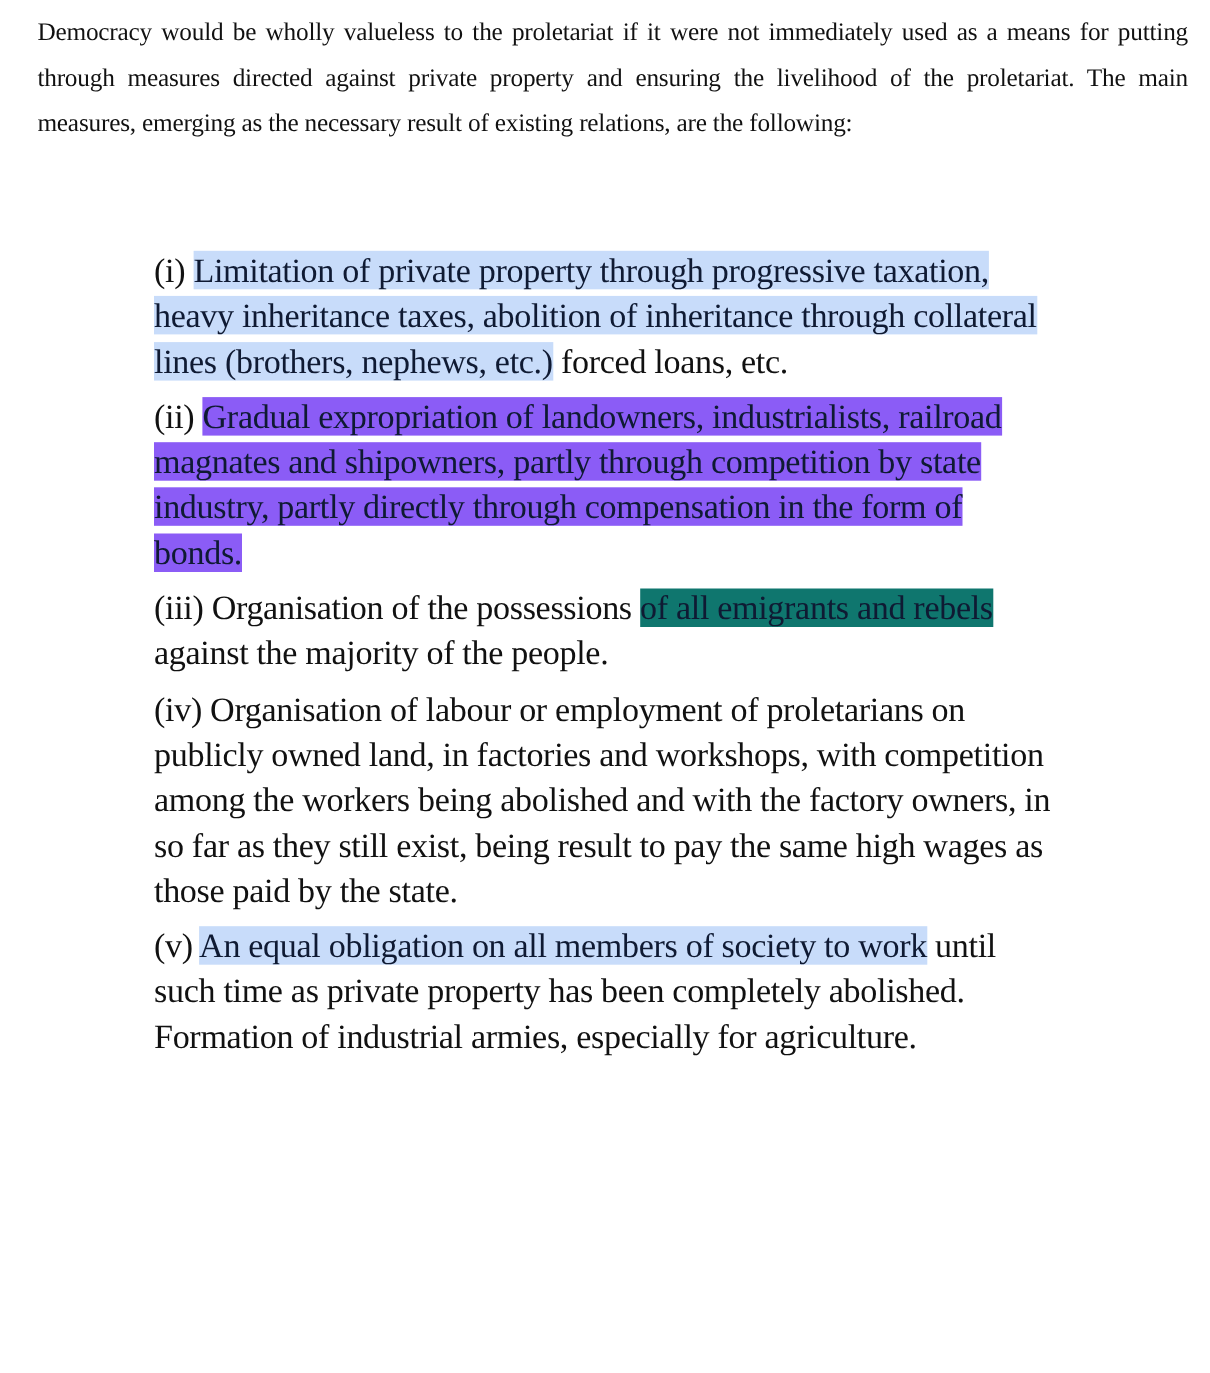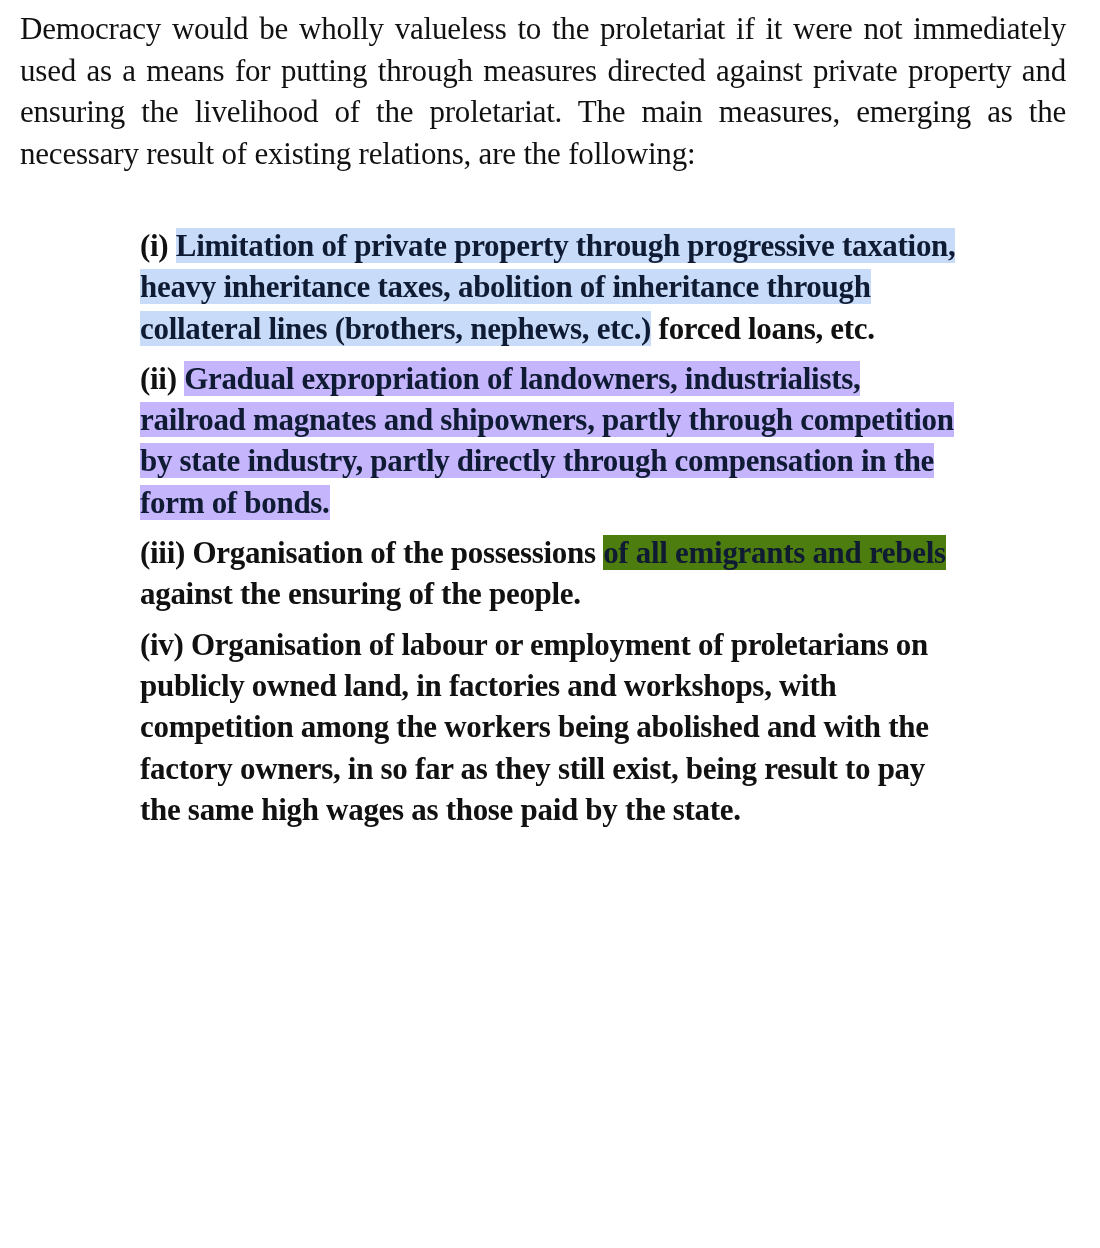--- a/index.html
+++ b/index.html
@@ -14,39 +14,38 @@
     font-family: "Liberation Serif", "DejaVu Serif", serif;
     color: #111111;
   }
   .page {
     position: relative;
     width: 1100px;
     height: 1248px;
   }
   .intro {
     position: absolute;
-    left: 20px;
+    left: 34px;
     top: 8px;
     width: 1046px;
-    font-size: 31px;
+    font-size: 23px;
     line-height: 41.5px;
     text-align: justify;
     text-align-last: left;
     letter-spacing: -0.2px;
     margin: 0;
   }
   .measures {
     position: absolute;
     left: 140px;
     top: 225px;
     width: 820px;
     margin: 0;
     padding: 0;
     list-style: none;
-    font-weight: bold;
   }
   .measure {
     font-size: 31px;
     line-height: 41.3px;
     margin: 0 0 9px 0;
     letter-spacing: -0.3px;
   }
   .measure-num {
     color: #111111;
   }
@@ -59,22 +58,25 @@
 <body>
 
 <div class="page">
   <p class="intro">Democracy would be wholly valueless to the proletariat if it were not immediately used as a means for putting through measures directed against private property and ensuring the livelihood of the proletariat. The main measures, emerging as the necessary result of existing relations, are the following:</p>
 
   <ol class="measures">
     <li class="measure">
       <span class="measure-num">(i)</span><span> </span><span class="hl" style="background: rgb(200, 220, 250);">Limitation of private property through progressive taxation, heavy inheritance taxes, abolition of inheritance through collateral lines (brothers, nephews, etc.)</span><span> forced loans, etc.</span>
     </li>
     <li class="measure">
-      <span class="measure-num">(ii)</span><span> </span><span class="hl" style="background: #c4b5fd;">Gradual expropriation of landowners, industrialists, railroad magnates and shipowners, partly through competition by state industry, partly directly through compensation in the form of bonds.</span><span></span>
+      <span class="measure-num">(ii)</span><span> </span><span class="hl" style="background: #8b5cf6;">Gradual expropriation of landowners, industrialists, railroad magnates and shipowners, partly through competition by state industry, partly directly through compensation in the form of bonds.</span><span></span>
     </li>
     <li class="measure">
-      <span class="measure-num">(iii)</span><span> Organisation of the possessions </span><span class="hl" style="background: #4d7c0f;">of all emigrants and rebels</span><span> against the ensuring of the people.</span>
+      <span class="measure-num">(iii)</span><span> Organisation of the possessions </span><span class="hl" style="background: #0f766e;">of all emigrants and rebels</span><span> against the majority of the people.</span>
     </li>
     <li class="measure">
       <span class="measure-num">(iv)</span><span> Organisation of labour or employment of proletarians on publicly owned land, in factories and workshops, with competition among the workers being abolished and with the factory owners, in so far as they still exist, being result to pay the same high wages as those paid by the state.</span>
+    </li>
+    <li class="measure">
+      <span class="measure-num">(v)</span><span> </span><span class="hl" style="background: rgb(200, 220, 250);">An equal obligation on all members of society to work</span><span> until such time as private property has been completely abolished. Formation of industrial armies, especially for agriculture.</span>
     </li>
   </ol>
 </div>
 
 </body></html>

